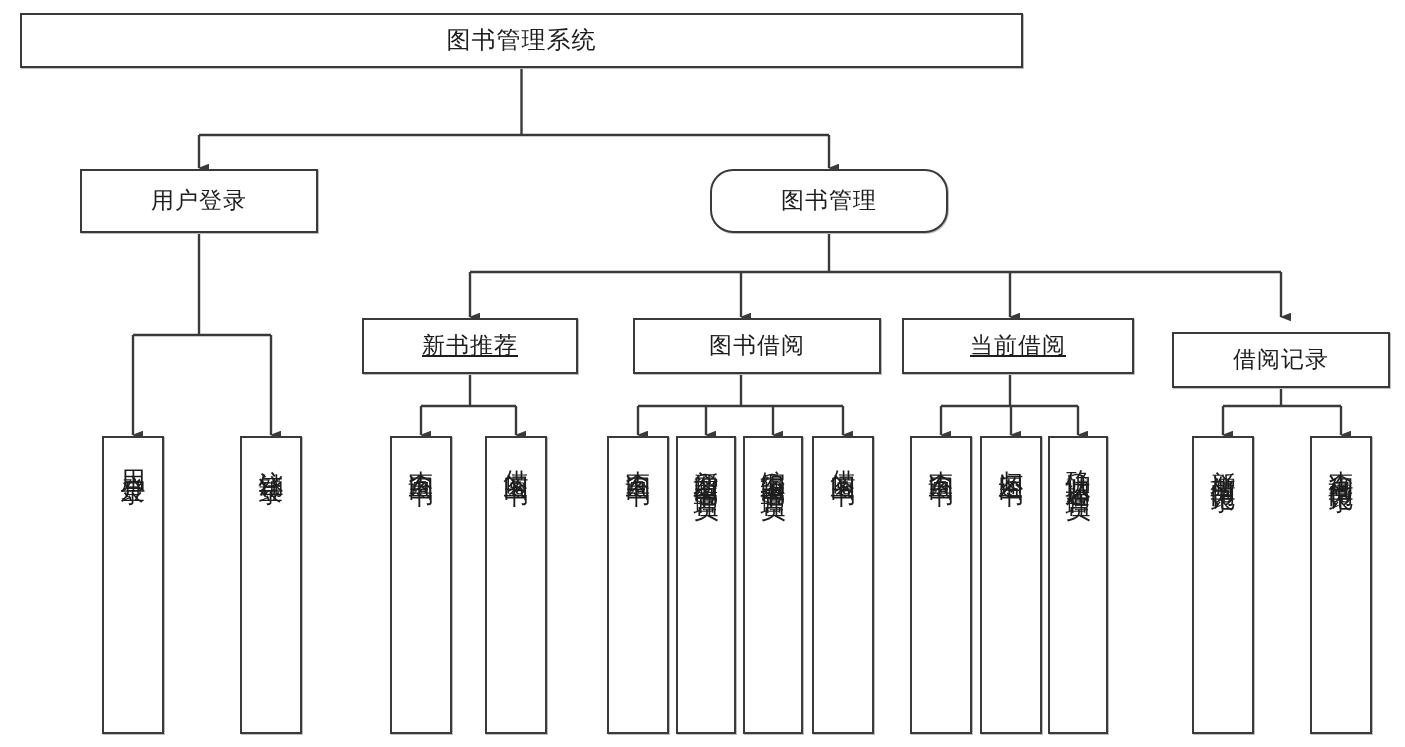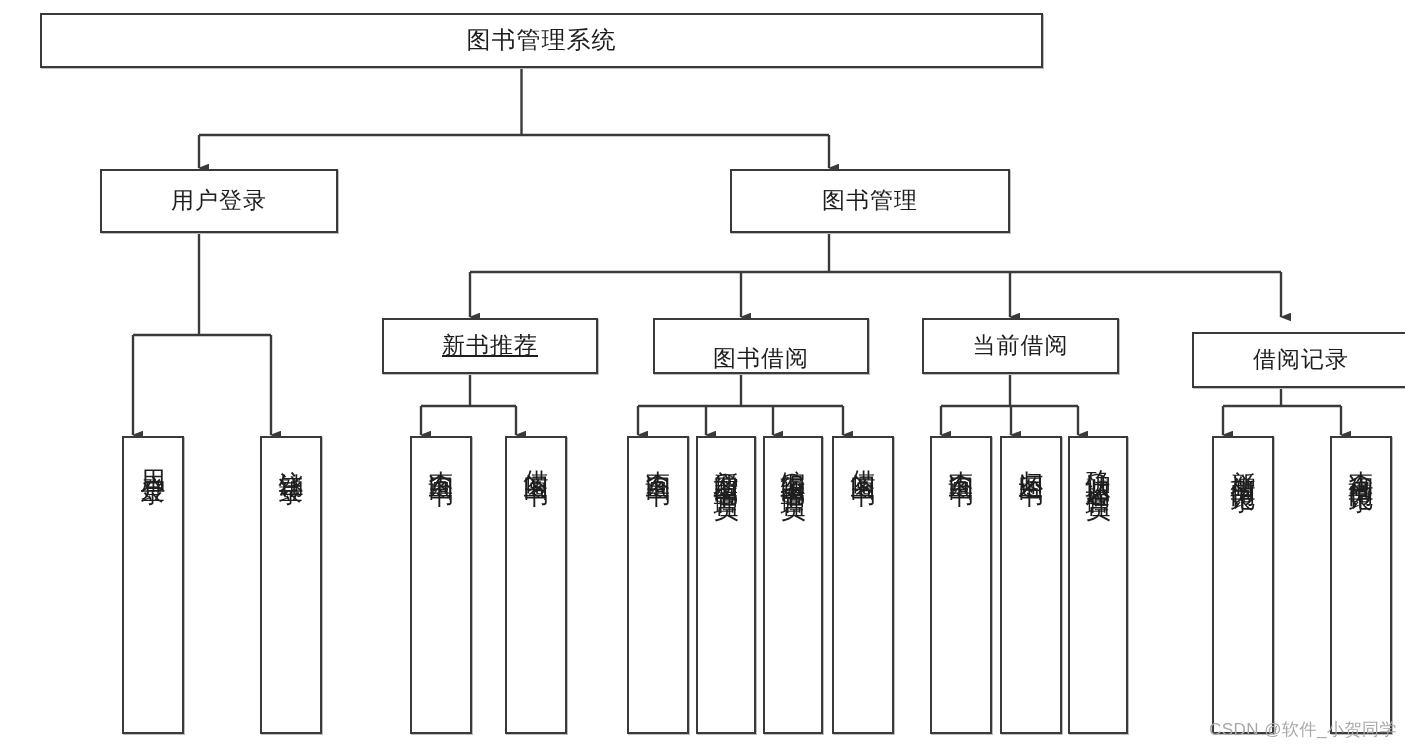--- a/index.html
+++ b/index.html
@@ -30,21 +30,20 @@
     position: absolute;
     box-sizing: border-box;
     background: #ffffff;
     border: 2px solid #3a3a3a;
     box-shadow: 1px 1px 0 0 #bdbdbd;
     display: flex;
     align-items: center;
     justify-content: center;
     color: #1d1d1d;
     z-index: 3;
-    margin-left: 20px;
   }
   .node-label {
     display: block;
     text-align: center;
     line-height: 1.18;
     color: #1d1d1d;
     white-space: pre-line;
   }
   .node.horizontal .node-label {
     writing-mode: horizontal-tb;
@@ -124,30 +123,30 @@
       </g>
   </svg>
 
   <div id="node-layer">
       <div class="node horizontal root" style="left: 20px; top: 13px; width: 1003px; height: 55px;">
         <span class="node-label">图书管理系统</span>
       </div>
       <div class="node horizontal" style="left: 80px; top: 169px; width: 238px; height: 64px;">
         <span class="node-label">用户登录</span>
       </div>
-      <div class="node horizontal" style="left: 710px; top: 169px; width: 280px; height: 64px;">
+      <div class="node horizontal" style="left: 710px; top: 169px; width: 238px; height: 64px; border-radius: 23px;">
         <span class="node-label">图书管理</span>
       </div>
       <div class="node horizontal" style="left: 362px; top: 318px; width: 216px; height: 56px; text-decoration: underline;">
         <span class="node-label">新书推荐</span>
       </div>
-      <div class="node horizontal" style="left: 633px; top: 318px; width: 216px; height: 56px; align-items: flex-end;">
+      <div class="node horizontal" style="left: 633px; top: 318px; width: 248px; height: 56px;">
         <span class="node-label">图书借阅</span>
       </div>
-      <div class="node horizontal" style="left: 902px; top: 318px; width: 197px; height: 56px;">
+      <div class="node horizontal" style="left: 902px; top: 318px; width: 232px; height: 56px; text-decoration: underline;">
         <span class="node-label">当前借阅</span>
       </div>
       <div class="node horizontal" style="left: 1172px; top: 332px; width: 218px; height: 56px;">
         <span class="node-label">借阅记录</span>
       </div>
       <div class="node vertical" style="left: 102px; top: 436px; width: 62px; height: 298px;">
         <span class="node-label">用户登录</span>
       </div>
       <div class="node vertical" style="left: 240px; top: 436px; width: 62px; height: 298px;">
         <span class="node-label">注销登录</span>
@@ -180,14 +179,13 @@
         <span class="node-label">确认归还（管理员）</span>
       </div>
       <div class="node vertical" style="left: 1192px; top: 436px; width: 62px; height: 298px;">
         <span class="node-label">新增借阅记录</span>
       </div>
       <div class="node vertical" style="left: 1310px; top: 436px; width: 62px; height: 298px;">
         <span class="node-label">查询借阅记录</span>
       </div>
     </div>
 
-  <div id="watermark">CSDN @软件_小贺同学</div>
 </div>
 
 </body></html>

